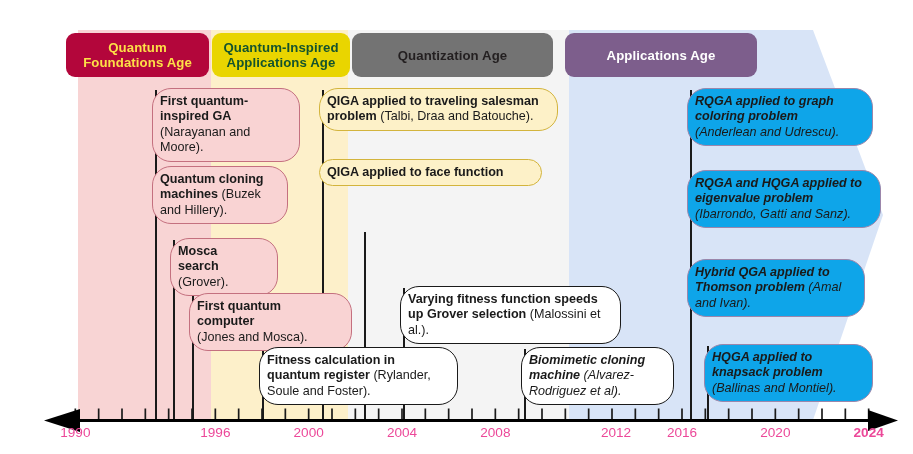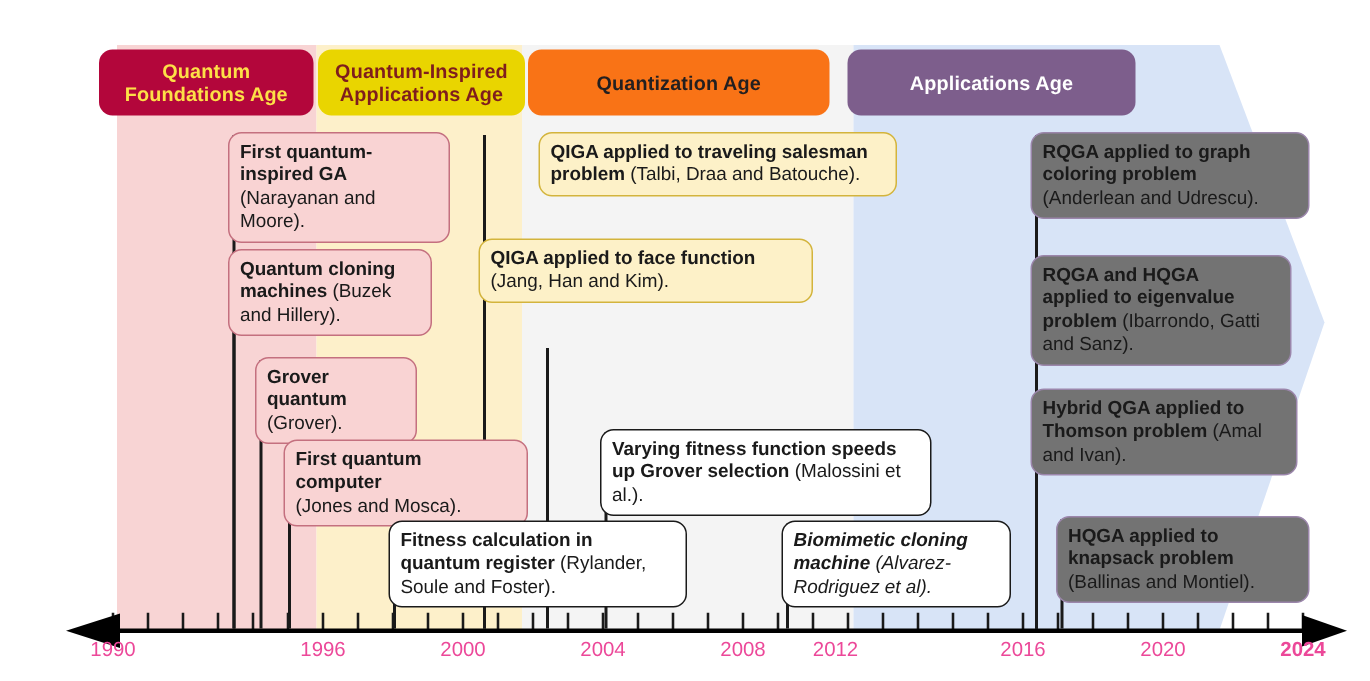--- a/index.html
+++ b/index.html
@@ -21,40 +21,40 @@
   #band-apps svg{display:block;width:100%;height:100%;}
 
   
   .era{
     position:absolute;top:33px;height:44px;border-radius:9px;
     display:flex;align-items:center;justify-content:center;text-align:center;
     font-weight:bold;font-size:13.2px;line-height:15px;letter-spacing:.1px;
     box-sizing:border-box;padding:0 4px;
   }
   #era-found{left:66px; width:143px;background:#b3063b;color:#fde047;}
-  #era-insp { left:212px;width:138px;background:#e9d500;color:#7f1d1d;}
-  #era-quant{left:352px;width:201px;background:#f97316;color:#231f20;}
+  #era-insp { left:212px;width:138px;background:#e9d500;color:#14532d;}
+  #era-quant{left:352px;width:201px;background:#737373;color:#231f20;}
   #era-apps { left:565px;width:192px;background:#7d5e8c;color:#ffffff;}
 
   
   .conn{position:absolute;width:1.6px;background:#1a1a1a;}
 
   
   .ev{
     position:absolute;box-sizing:border-box;
-    border-radius:9px;border:1.4px solid;
+    border-radius:19px;border:1.4px solid;
     padding:5px 18px 5px 7px;
     font-size:12.6px;line-height:15.4px;color:#1a1a1a;
   }
   .ev .t{font-weight:bold;}
   .ev .a{font-weight:normal;}
   .ev.pink {background:#f9d3d3;border-color:#c4707f;}
   .ev.cream{background:#fdf1c8;border-color:#d3b43c;}
   .ev.white{background:#ffffff;border-color:#1a1a1a;}
-  .ev.purp {background:#737373;border-color:#9b86ab;}
+  .ev.purp {background:#0ea5e9;border-color:#9b86ab;font-style:italic;}
   #axis-svg{position:absolute;left:30px;top:404px;width:883px;height:34px;}
   .ylab{
     position:absolute;top:425px;font-size:13.6px;color:#ec4899;
     text-align:center;width:60px;
   }
   .ylab.cur{font-weight:bold;}
 </style>
 </head>
 <body>
 
@@ -111,37 +111,36 @@
     <span class="t">First quantum-inspired GA</span> 
     <span class="a">(Narayanan and Moore).</span>
   </div>
 
   <div class="ev pink" style="left:152px;top:166px;width:136px;">
     <span class="t">Quantum cloning machines</span> 
     <span class="a">(Buzek and Hillery).</span>
   </div>
 
   <div class="ev pink" style="left:170px;top:238px;width:108px;">
-    <span class="t">Grover quantum</span><br>
+    <span class="t">Mosca search</span><br>
     <span class="a">(Grover).</span>
   </div>
 
   <div class="ev pink" style="left:189px;top:293px;width:163px;">
     <span class="t">First quantum computer</span><br>
     <span class="a">(Jones and Mosca).</span>
   </div>
 
-  <div class="ev cream" style="left:319px;top:88px;width:239px;margin-left:40px;">
+  <div class="ev cream" style="left:319px;top:88px;width:239px;">
     <span class="t">QIGA applied to traveling salesman problem</span> 
     <span class="a">(Talbi, Draa and Batouche).</span>
   </div>
 
   <div class="ev cream" style="left:319px;top:159px;width:223px;">
     <span class="t">QIGA applied to face function</span><br>
-    <span class="a">(Jang, Han and Kim).</span>
   </div>
 
 
   <div class="ev white" style="left:400px;top:286px;width:221px;">
     <span class="t">Varying fitness function speeds up Grover selection</span> 
     <span class="a">(Malossini et al.).</span>
   </div>
 
   <div class="ev white" style="left:259px;top:347px;width:199px;">
     <span class="t">Fitness calculation in quantum register</span> 
@@ -151,21 +150,21 @@
   <div class="ev white" style="left:521px;top:347px;width:153px;font-style:italic;">
     <span class="t">Biomimetic cloning machine</span> 
     <span class="a">(Alvarez-Rodriguez et al).</span>
   </div>
 
   <div class="ev purp" style="left:687px;top:88px;width:186px;">
     <span class="t">RQGA applied to graph coloring problem</span> 
     <span class="a">(Anderlean and Udrescu).</span>
   </div>
 
-  <div class="ev purp" style="left:687px;top:170px;width:174px;">
+  <div class="ev purp" style="left:687px;top:170px;width:194px;">
     <span class="t">RQGA and HQGA applied to eigenvalue problem</span> 
     <span class="a">(Ibarrondo, Gatti and Sanz).</span>
   </div>
 
   <div class="ev purp" style="left:687px;top:259px;width:178px;">
     <span class="t">Hybrid QGA applied to Thomson problem</span> 
     <span class="a">(Amal and Ivan).</span>
   </div>
 
   <div class="ev purp" style="left:704px;top:344px;width:169px;">
@@ -215,19 +214,19 @@
     <polygon points="14,16.5 50,5 50,28" fill="#000"></polygon>
     <polygon points="868,16.5 838,6 838,27" fill="#000"></polygon>
   </svg>
 
   <div id="year-labels">
       <div class="ylab" style="left: 45.3333px;">1990</div>
       <div class="ylab" style="left: 185.333px;">1996</div>
       <div class="ylab" style="left: 278.667px;">2000</div>
       <div class="ylab" style="left: 372px;">2004</div>
       <div class="ylab" style="left: 465.333px;">2008</div>
-      <div class="ylab" style="left: 527px;">2012</div>
+      <div class="ylab" style="left: 586px;">2012</div>
       <div class="ylab" style="left: 652px;">2016</div>
       <div class="ylab" style="left: 745.333px;">2020</div>
       <div class="ylab cur" style="left: 838.667px;">2024</div>
     </div>
 
 </div>
 
 </body></html>

